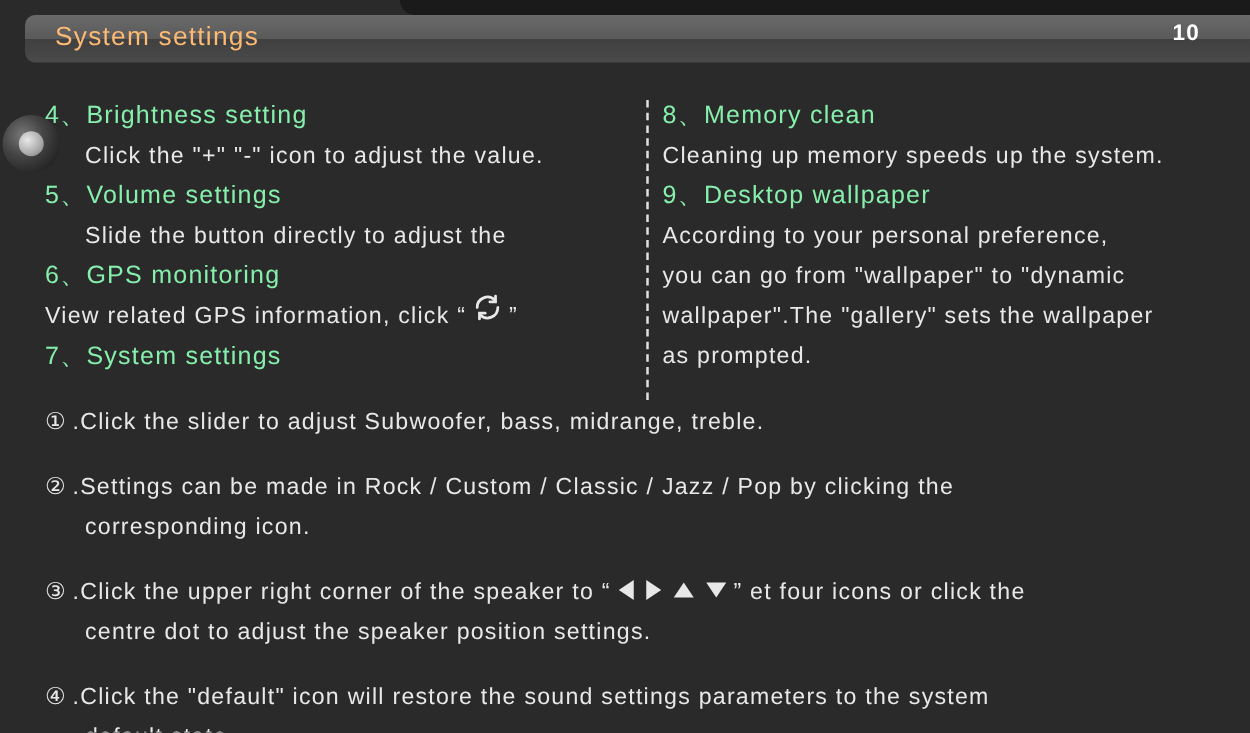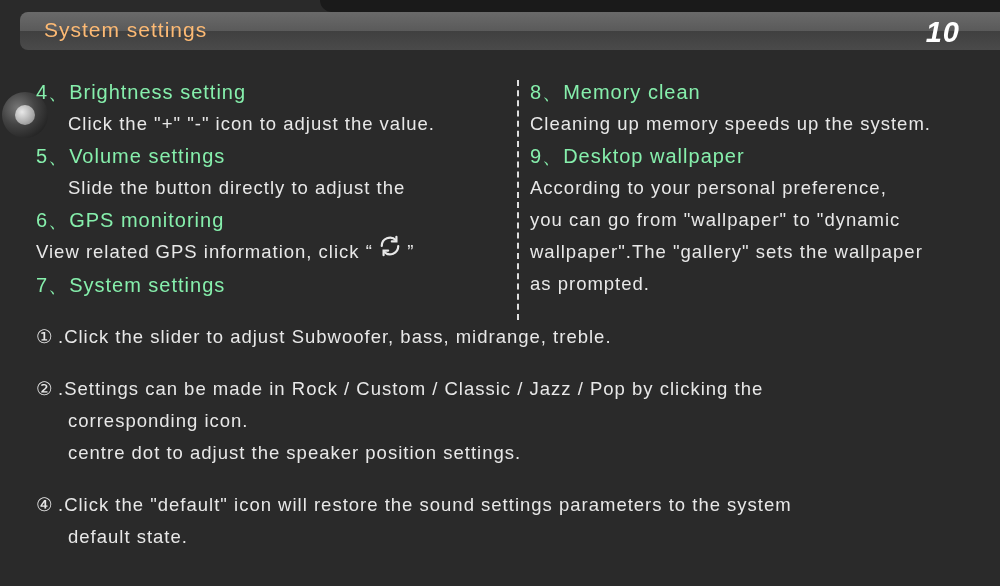--- a/index.html
+++ b/index.html
@@ -42,22 +42,21 @@
     left: 44px;
     top: 18px;
     font-size: 21px;
     color: #fdba74;
     z-index: 2;
   }
   .page-number {
     position: absolute;
     right: 40px;
     top: 16px;
-    font-size: 29px;
-    font-style: italic;
+    font-size: 18px;
     font-weight: bold;
     color: #fff;
     z-index: 2;
   }
   .content {
     position: relative;
     padding: 22px 28px 0 36px;
     font-size: 18.5px;
     line-height: 32px;
   }
@@ -204,19 +203,29 @@
       <span class="body-text" style="display:block">as prompted.</span>
     </div>
   </div>
 
   <div class="sound-list">
     <div class="row body-text"><span class="circnum">①</span><span>.Click the slider to adjust Subwoofer, bass, midrange, treble.</span></div>
 
     <div class="row body-text"><span class="circnum">②</span><span>.Settings can be made in Rock / Custom / Classic / Jazz / Pop by clicking the</span></div>
     <span class="body-text indent">corresponding icon.</span>
 
+    <div class="row body-text">
+      <span class="circnum">③</span><span>.Click the upper right corner of the speaker to  “</span>
+      <span class="arrow-icons">
+        <span class="tri tri-left"></span>
+        <span class="tri tri-right"></span>
+        <span class="tri tri-up"></span>
+        <span class="tri tri-down"></span>
+      </span>
+      <span>”  et four icons or click the</span>
+    </div>
     <span class="body-text indent">centre dot to adjust the speaker position settings.</span>
 
     <div class="row body-text"><span class="circnum">④</span><span>.Click the "default" icon will restore the sound settings parameters to the system</span></div>
     <span class="body-text indent">default state.</span>
   </div>
 
 </div>
 
 </body></html>

